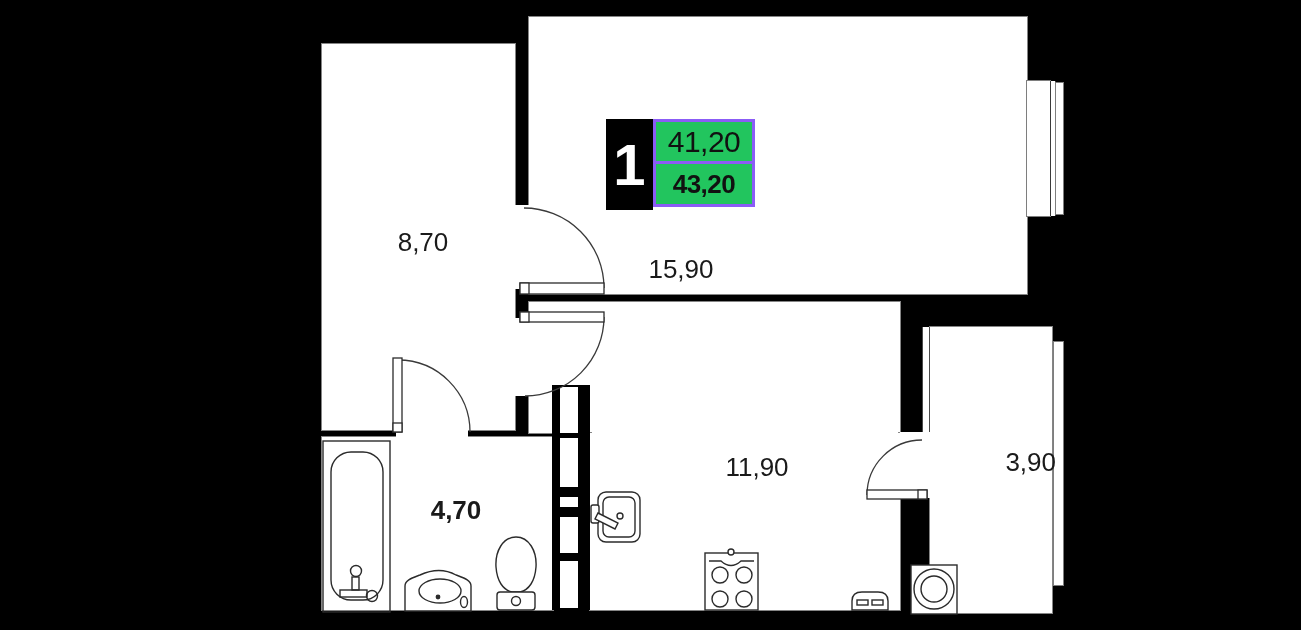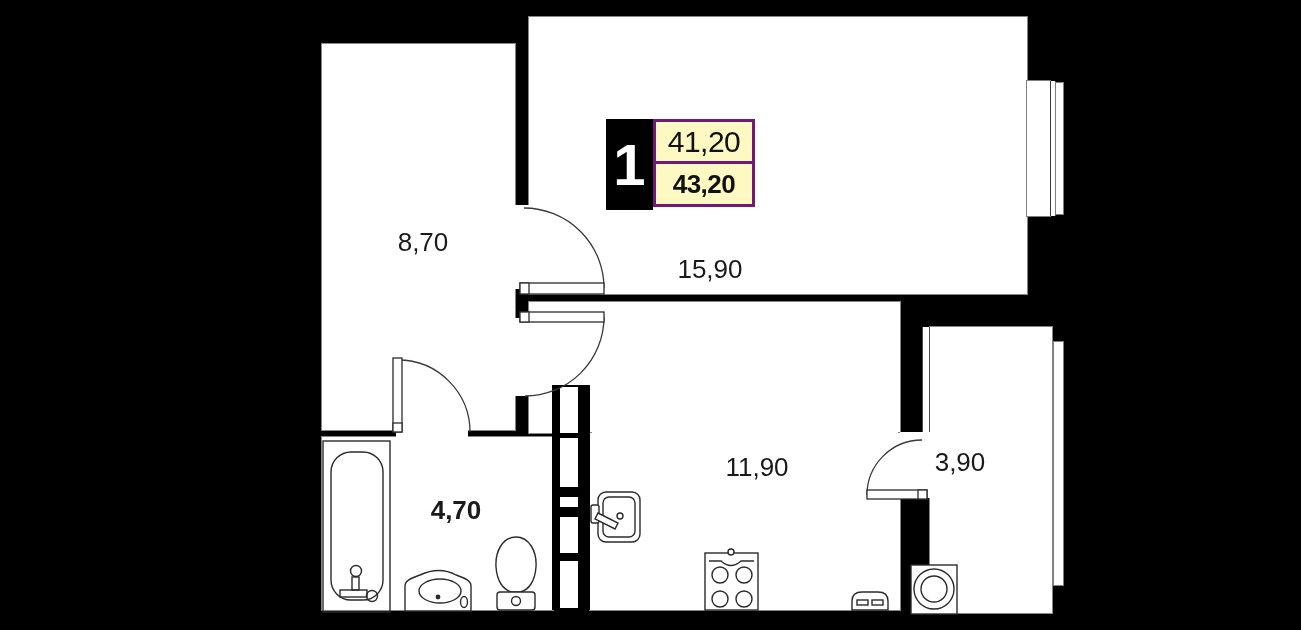--- a/index.html
+++ b/index.html
@@ -11,21 +11,21 @@
   .shaft .cell{position:absolute;left:8px;width:18px;background:#fff;}
   .glazing{position:absolute;background:#fff;border-left:1px solid #4a4a4a;border-right:1px solid #4a4a4a;z-index:2;}
   .win{position:absolute;background:#fff;box-shadow:0 0 0 1px #7e7e7e;z-index:2;}
   .win-line{position:absolute;background:#fff;border-left:1px solid #3a3a3a;border-right:1px solid #3a3a3a;z-index:2;}
   .label{position:absolute;width:120px;text-align:center;font-size:26px;line-height:28px;
          color:#1a1a1a;letter-spacing:0px;z-index:4;}
   .badge{position:absolute;left:606px;top:119px;display:flex;z-index:4;}
   .badge .num{width:47px;height:91px;background:#000;color:#fff;display:flex;
               align-items:center;justify-content:center;font-size:58px;font-weight:600;}
   .badge .col{display:flex;flex-direction:column;}
-  .badge .box{width:96px;border:3px solid #701a75;background:#fef9c3;display:flex;
+  .badge .box{width:96px;border:3px solid #8b5cf6;background:#22c55e;display:flex;
               align-items:center;justify-content:center;color:#111;}
   .badge .box.top{height:39px;font-size:30px;font-weight:400;letter-spacing:-0.5px;}
   .badge .box.bot{height:40px;margin-top:-3px;font-size:26px;font-weight:700;letter-spacing:-0.5px;}
   svg.overlay{position:absolute;left:0;top:0;z-index:5;pointer-events:none;}
 </style>
 </head>
 <body>
 
 <div class="canvas">
 
@@ -59,24 +59,24 @@
 
   <div class="badge">
     <div class="num">1</div>
     <div class="col">
       <div class="box top">41,20</div>
       <div class="box bot">43,20</div>
     </div>
   </div>
 
   <div class="label" style="left:363px;top:228px;">8,70</div>
-  <div class="label" style="left:650px;top:255px;">15,90</div>
+  <div class="label" style="left:621px;top:255px;">15,90</div>
   <div class="label" style="left:697px;top:453px;">11,90</div>
   <div class="label" style="left:396px;top:496px;font-weight:bold;">4,70</div>
-  <div class="label" style="left:900px;top:448px;">3,90</div>
+  <div class="label" style="left:936px;top:448px;text-align:right;">3,90</div>
 
   <svg class="overlay" width="1301" height="630" viewBox="0 0 1301 630">
 
     <g stroke="#2b2b2b" stroke-width="1.3" fill="#fff">
       <path d="M604,288 A80,80 0 0 0 524,208" fill="none" stroke="#3a3a3a"></path>
       <rect x="520" y="283" width="84" height="11"></rect>
       <rect x="520" y="283" width="9" height="11"></rect>
     </g>
 
     <g stroke="#2b2b2b" stroke-width="1.3" fill="#fff">

